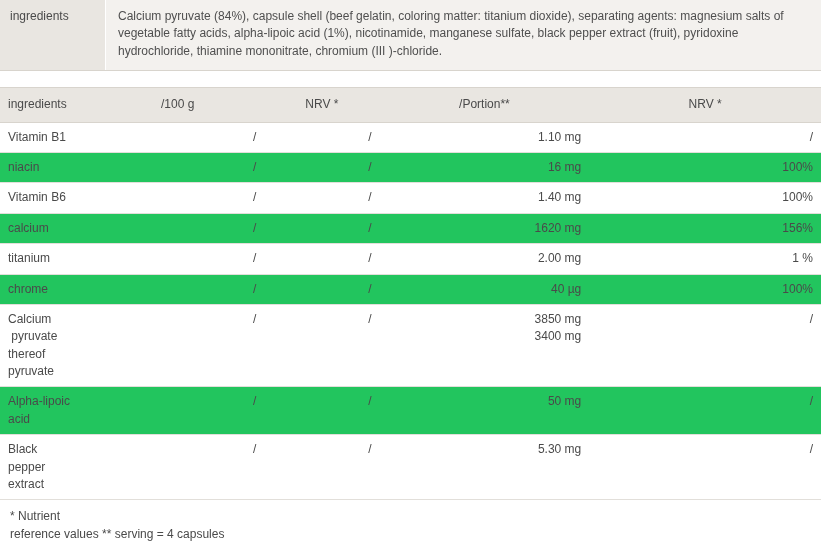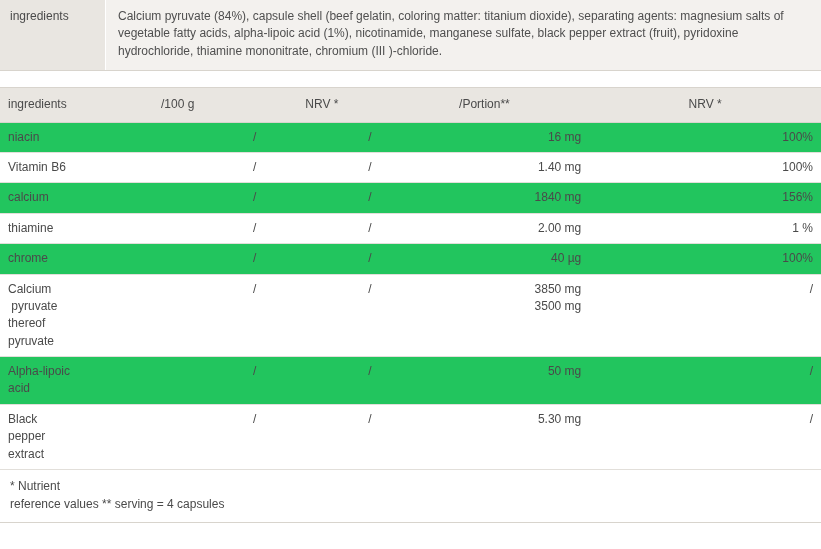--- a/index.html
+++ b/index.html
@@ -125,43 +125,50 @@
     <thead>
       <tr>
         <th class="l">ingredients</th>
         <th class="r">/100 g</th>
         <th class="r">NRV *</th>
         <th class="r">/Portion**</th>
         <th class="r">NRV *</th>
       </tr>
     </thead>
     <tbody>
+      <tr class="plain">
+        <td>Vitamin B1</td>
+        <td class="num">/</td>
+        <td class="num">/</td>
+        <td class="num">1.10 mg</td>
+        <td class="num">/</td>
+      </tr>
       <tr class="alt">
         <td>niacin</td>
         <td class="num">/</td>
         <td class="num">/</td>
         <td class="num">16 mg</td>
         <td class="num">100%</td>
       </tr>
       <tr class="plain">
         <td>Vitamin B6</td>
         <td class="num">/</td>
         <td class="num">/</td>
         <td class="num">1.40 mg</td>
         <td class="num">100%</td>
       </tr>
       <tr class="alt">
         <td>calcium</td>
         <td class="num">/</td>
         <td class="num">/</td>
-        <td class="num">1840 mg</td>
+        <td class="num">1620 mg</td>
         <td class="num">156%</td>
       </tr>
       <tr class="plain">
-        <td>thiamine</td>
+        <td>titanium</td>
         <td class="num">/</td>
         <td class="num">/</td>
         <td class="num">2.00 mg</td>
         <td class="num">1 %</td>
       </tr>
       <tr class="alt">
         <td>chrome</td>
         <td class="num">/</td>
         <td class="num">/</td>
         <td class="num">40 µg</td>
@@ -171,21 +178,21 @@
         <td class="pre">
             <div style="white-space: pre;">Calcium</div>
             <div style="white-space: pre;"> pyruvate</div>
             <div style="white-space: pre;">thereof</div>
             <div style="white-space: pre;">pyruvate</div>
           </td>
         <td class="num">/</td>
         <td class="num">/</td>
         <td class="num pre">
             <div style="white-space: pre;">3850 mg</div>
-            <div style="white-space: pre;">3500 mg</div>
+            <div style="white-space: pre;">3400 mg</div>
           </td>
         <td class="num">/</td>
       </tr>
       <tr class="alt">
         <td class="pre">
             <div style="white-space: pre;">Alpha-lipoic</div>
             <div style="white-space: pre;">acid</div>
           </td>
         <td class="num">/</td>
         <td class="num">/</td>

